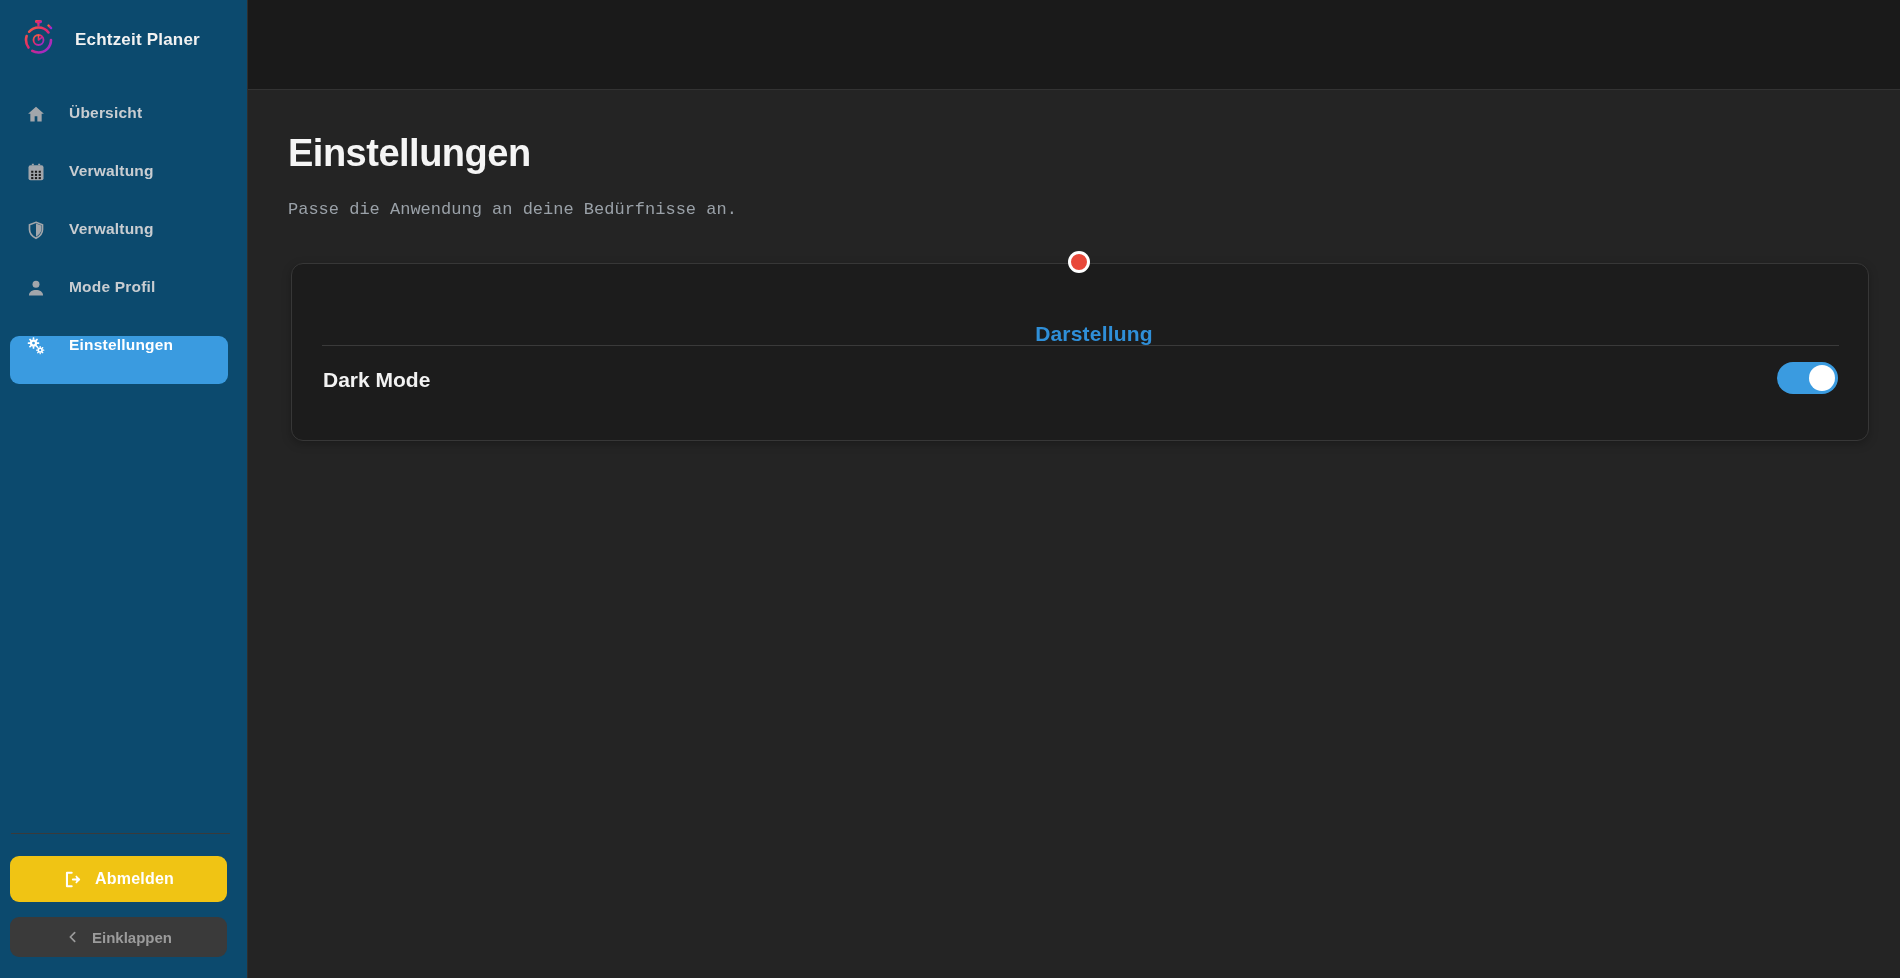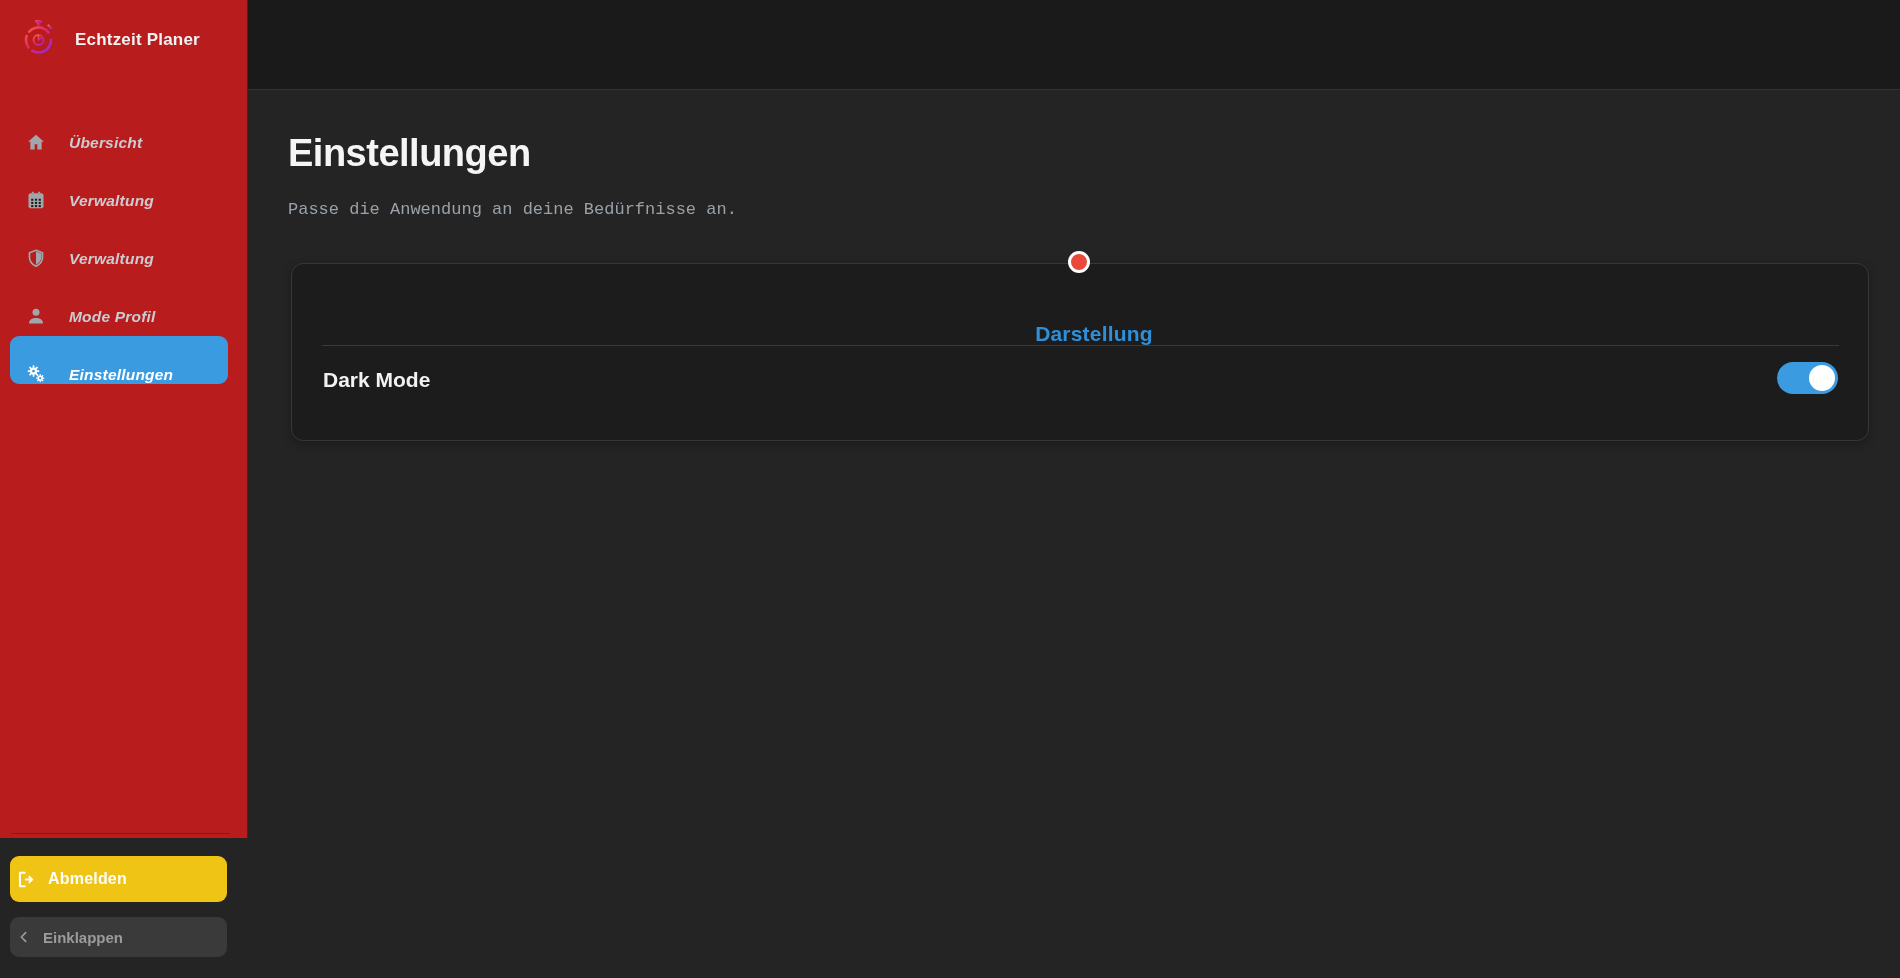--- a/index.html
+++ b/index.html
@@ -4,49 +4,48 @@
 <style>
   html,body{margin:0;padding:0;}
   body{
     width:1900px;height:978px;position:relative;overflow:hidden;
     background:#242424;
     font-family:"Liberation Sans", sans-serif;
     -webkit-font-smoothing:antialiased;
   }
   
   .sidebar{
-    position:absolute;left:0;top:0;width:248px;height:838px;
-    background:#b91c1c;border-right:1px solid #2e2e2e;box-sizing:border-box;
+    position:absolute;left:0;top:0;width:248px;height:978px;
+    background:#0c4a6e;border-right:1px solid #2e2e2e;box-sizing:border-box;
   }
   .brand{position:absolute;left:0;top:0;width:248px;height:80px;}
   .brand .logo{position:absolute;left:17px;top:17px;width:42px;height:42px;}
   .brand .logo svg{width:42px;height:42px;display:block;}
   .brand-title{
     position:absolute;left:75px;top:30px;
     color:#f2f2f2;font-size:17px;font-weight:700;letter-spacing:.2px;white-space:nowrap;
   }
   .nav{position:absolute;left:10px;top:104px;width:218px;}
   .nav-item{
     position:relative;height:48px;margin-bottom:10px;border-radius:9px;
-    display:flex;align-items:flex-end;cursor:pointer;
+    display:flex;align-items:flex-start;cursor:pointer;
     color:#c9cdd1;
-    font-style:italic;
   }
   .nav-item .nav-icon{width:20px;height:20px;margin-left:16px;flex:0 0 20px;color:#a2a6ab;}
   .nav-item .nav-icon svg{width:20px;height:20px;display:block;}
   .nav-label{margin-left:23px;font-size:15.5px;font-weight:600;letter-spacing:.2px;}
   .nav-item.active{background:#3a9be0;color:#ffffff;}
   .nav-item.active .nav-icon{color:#ffffff;}
   .sidebar-divider{
     position:absolute;left:11px;top:833px;width:219px;height:0;
     border-top:1px solid #3a3a3a;
   }
   .btn{
     position:absolute;left:10px;width:217px;border:none;border-radius:9px;
-    display:flex;align-items:center;cursor:pointer;
+    display:flex;align-items:center;justify-content:center;cursor:pointer;
     font-family:"Liberation Sans", sans-serif;
   }
   .btn-logout{
     top:856px;height:46px;background:#f0c414;color:#ffffff;
     font-size:16px;font-weight:700;letter-spacing:.2px;
   }
   .btn-logout .ico{width:19px;height:19px;margin-right:13px;}
   .btn-logout .ico svg{width:19px;height:19px;display:block;}
   .btn-collapse{
     top:917px;height:40px;background:#3a3a3a;color:#9b9b9b;

